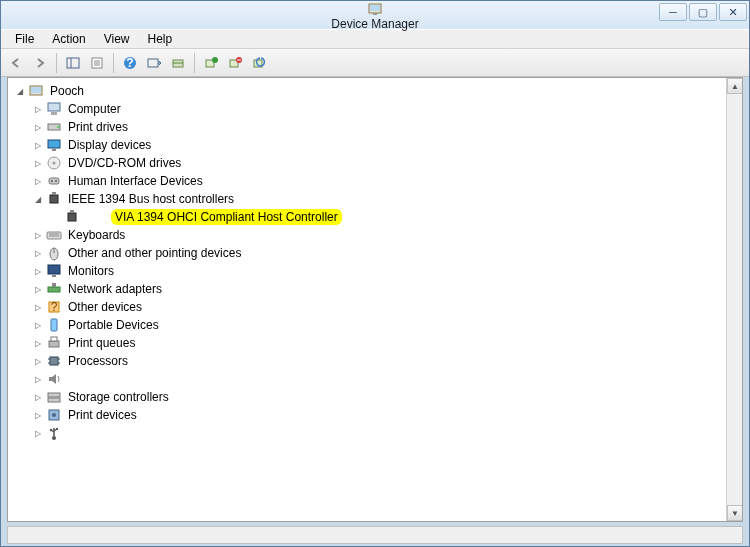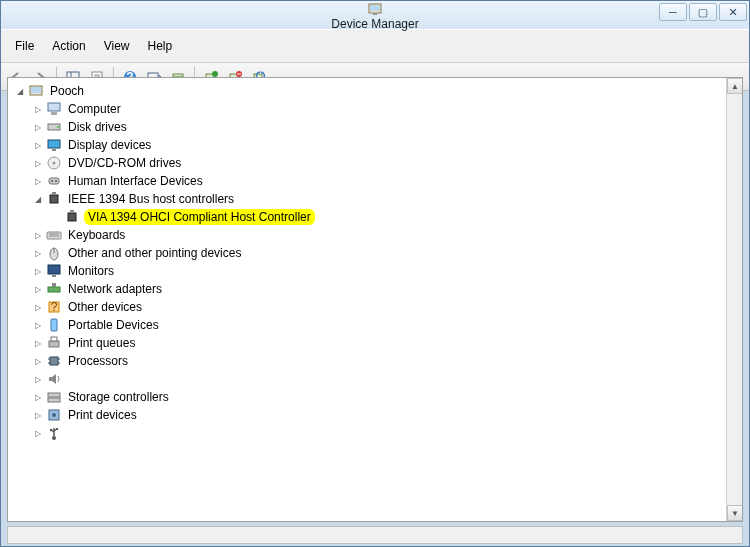--- a/index.html
+++ b/index.html
@@ -2,33 +2,33 @@
 <html><head>
 <meta charset="utf-8">
 <style>
 * { box-sizing: border-box; margin: 0; padding: 0; font-family: "Segoe UI", Tahoma, sans-serif; font-size: 12px; }
 body { width: 750px; height: 547px; background: #c8dae8; position: relative; overflow: hidden; border: 1px solid #5a7ca0; }
 .titlebar { height: 28px; background: linear-gradient(#eaf3fb,#d6e6f4); display: flex; align-items: center; padding: 0 2px; position: relative; flex-direction: column; }
 .title-icon { width: 16px; height: 16px; margin: 0 6px; }
 .title-text { flex: 0 0 auto; margin: 0 auto; color: #1a1a1a; }
 .win-controls { position: absolute; right: 2px; top: 2px; display: flex; gap: 2px; }
 .win-btn { width: 28px; height: 18px; background: linear-gradient(#f7fbff,#dbe9f6); border: 1px solid #9db7d1; border-radius: 2px; display: flex; align-items: center; justify-content: center; font-family: Arial; font-size: 11px; color: #2b4560; cursor: default; }
-.menubar { height: 20px; background: #f0f0f0; display: flex; align-items: center; padding: 16px 6px; gap: 2px; border-top: 1px solid #fff; border-bottom: 1px solid #d0d0d0; }
+.menubar { height: 20px; background: #f0f0f0; display: flex; align-items: center; padding: 2px 6px; gap: 2px; border-top: 1px solid #fff; border-bottom: 1px solid #d0d0d0; }
 .menu-item { padding: 2px 8px; cursor: default; }
 .toolbar { height: 28px; background: linear-gradient(#f7f7f7,#e8e8e8); display: flex; align-items: center; padding: 0 4px; gap: 2px; border-bottom: 1px solid #c0c0c0; }
 .tool-sep { width: 1px; height: 20px; background: #c0c0c0; margin: 0 3px; }
 .tool-btn { width: 22px; height: 22px; display: flex; align-items: center; justify-content: center; border: 1px solid transparent; border-radius: 2px; cursor: default; }
 .content-area { position: absolute; top: 76px; left: 6px; right: 6px; bottom: 24px; background: #fff; border: 1px solid #a0a0a0; overflow: hidden; }
 .tree { padding: 4px 2px; width: 100%; height: 100%; overflow: auto; }
 .tree-node { display: flex; align-items: center; height: 18px; padding-right: 4px; white-space: nowrap; cursor: default; }
 .indent { display: inline-block; flex-shrink: 0; }
 .expander { width: 12px; height: 12px; margin-right: 2px; display: inline-flex; align-items: center; justify-content: center; color: #666; font-size: 8px; flex-shrink: 0; cursor: default; }
 .node-icon { width: 16px; height: 16px; margin-right: 4px; flex-shrink: 0; display: inline-flex; align-items: center; justify-content: center; }
 .node-label { padding: 0 2px; }
-.highlight { background: #ffff00; border-radius: 6px; padding: 1px 4px; }
+.highlight { background: #ffff00; border-radius: 6px; padding: 1px 4px; margin-left: 27px; }
 .statusbar { position: absolute; bottom: 2px; left: 6px; right: 6px; height: 18px; background: #f0f0f0; border: 1px solid #c0c0c0; }
 .scrollbar-v { position: absolute; right: 0; top: 0; bottom: 0; width: 16px; background: #f0f0f0; border-left: 1px solid #d0d0d0; }
 .sb-btn { width: 16px; height: 16px; background: linear-gradient(#f8f8f8,#e0e0e0); border: 1px solid #c0c0c0; display: flex; align-items: center; justify-content: center; font-size: 8px; color: #555; }
 .sb-btn.bottom { position: absolute; bottom: 0; }
 </style>
 </head>
 <body>
 
 <div class="titlebar">
   <span class="title-icon">
@@ -146,21 +146,21 @@
       </div>
       <div class="tree-node">
         <span class="indent" style="width:22px"></span>
         <span class="expander">▷</span>
         <span class="node-icon">
           <svg width="16" height="16">
             <rect x="2" y="5" width="12" height="6" fill="#d0d0d0" stroke="#777"></rect>
             <circle cx="12" cy="8" r="1" fill="#3c3"></circle>
           </svg>
         </span>
-        <span class="node-label">Disk drives</span>
+        <span class="node-label">Print drives</span>
       </div>
       <div class="tree-node">
         <span class="indent" style="width:22px"></span>
         <span class="expander">▷</span>
         <span class="node-icon">
           <svg width="16" height="16">
             <rect x="2" y="3" width="12" height="8" fill="#4ad" stroke="#247"></rect>
             <rect x="6" y="12" width="4" height="2" fill="#888"></rect>
           </svg>
         </span>

